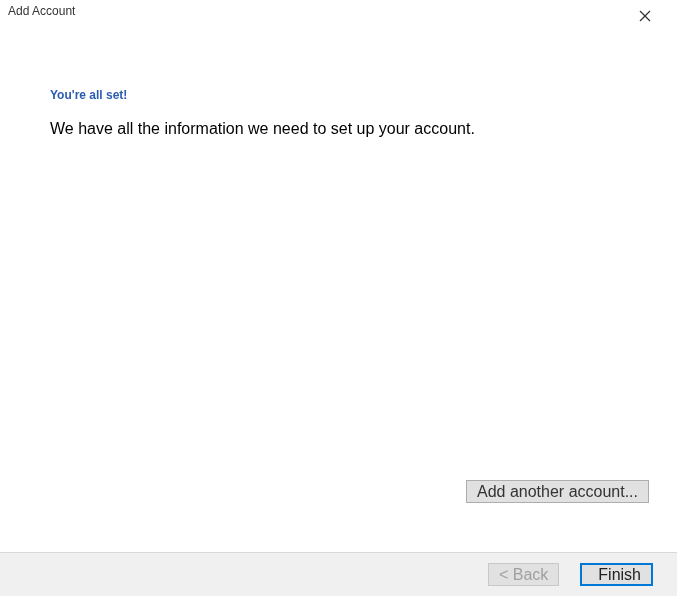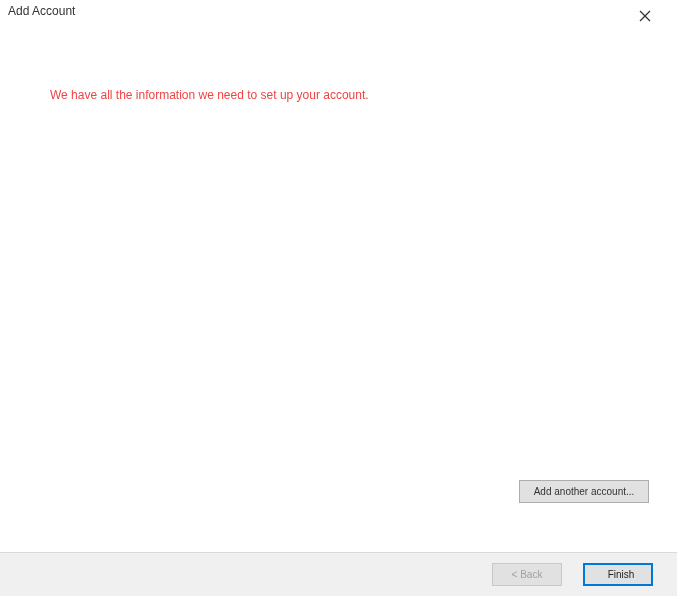--- a/index.html
+++ b/index.html
@@ -41,31 +41,31 @@
     .content {
       padding: 60px 50px 0 50px;
     }
     .heading {
       color: #2a5db0;
       font-weight: bold;
       font-size: 12px;
       margin-bottom: 18px;
     }
     .subtext {
-      color: #ef4444;
-      font-size: 12px;
+      color: #000000;
+      font-size: 16px;
     }
     .add-another-wrap {
       position: absolute;
       right: 28px;
       top: 480px;
     }
     .btn {
       font-family: inherit;
-      font-size: 10px;
+      font-size: 16px;
       height: 23px;
       background: #e1e1e1;
       border: 1px solid #adadad;
       color: #333;
       cursor: pointer;
       padding: 0 10px;
       min-width: 70px;
     }
     .add-another {
       min-width: 130px;
@@ -104,20 +104,21 @@
   <span class="titlebar-title">Add Account</span>
   <div class="close-btn">
     <svg viewBox="0 0 12 12">
       <line x1="1" y1="1" x2="11" y2="11" stroke="#333" stroke-width="1.2"></line>
       <line x1="11" y1="1" x2="1" y2="11" stroke="#333" stroke-width="1.2"></line>
     </svg>
   </div>
 </div>
 
 <div class="content">
+  <div class="heading">You're all set!</div>
   <div class="subtext">We have all the information we need to set up your account.</div>
 </div>
 
 <div class="add-another-wrap">
   <button class="btn add-another">Add another account...</button>
 </div>
 
 <div class="footer">
   <button class="btn disabled" disabled="">&lt; Back</button>
   <button class="btn primary">Finish</button>

